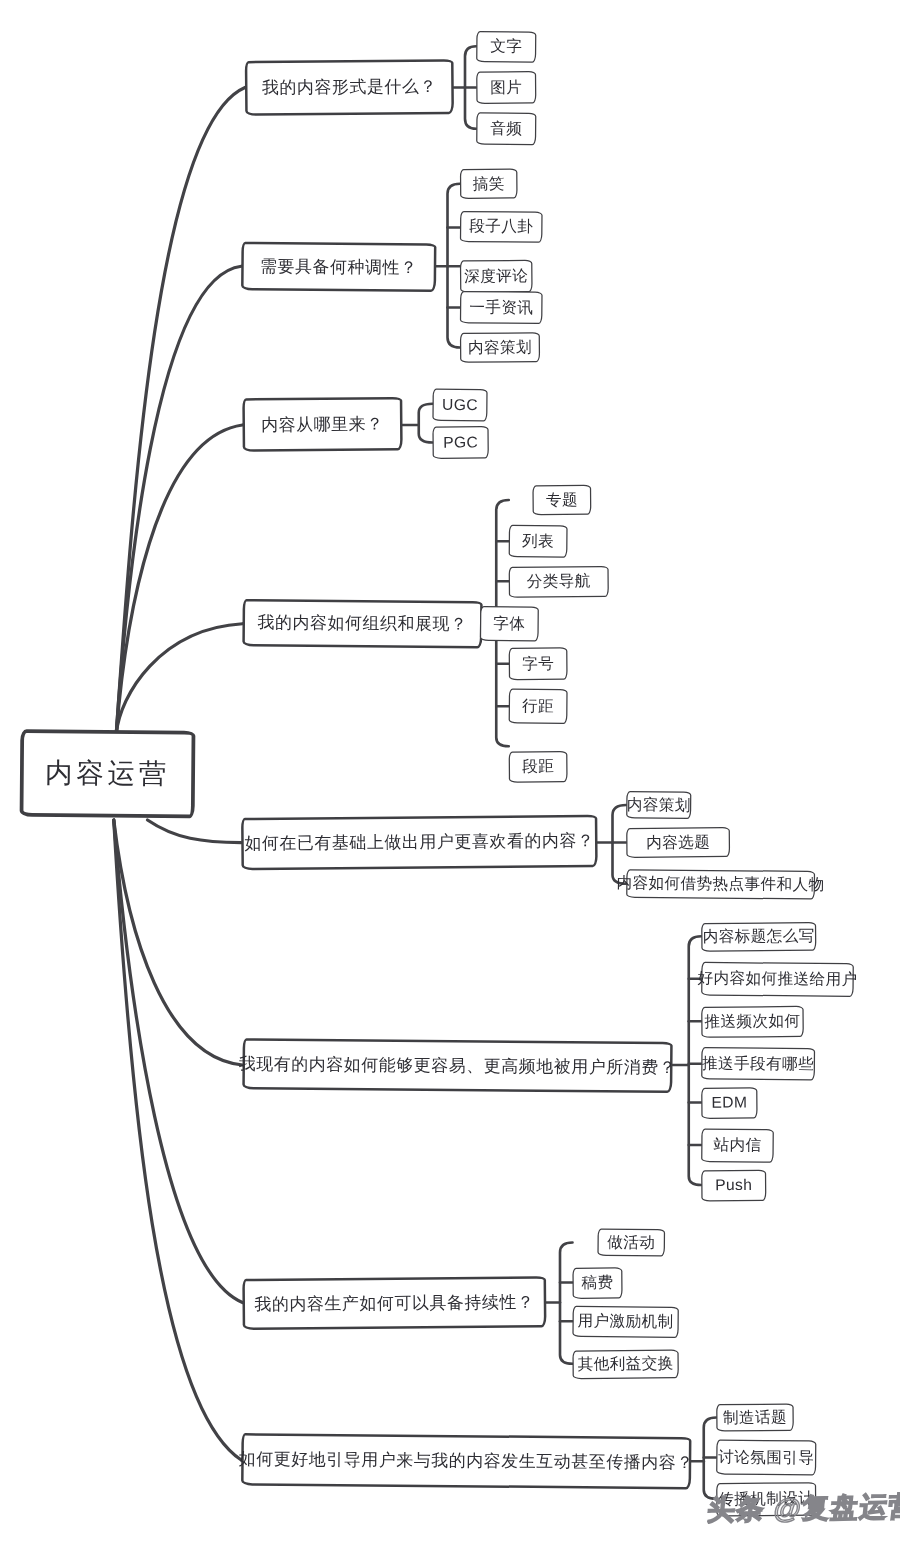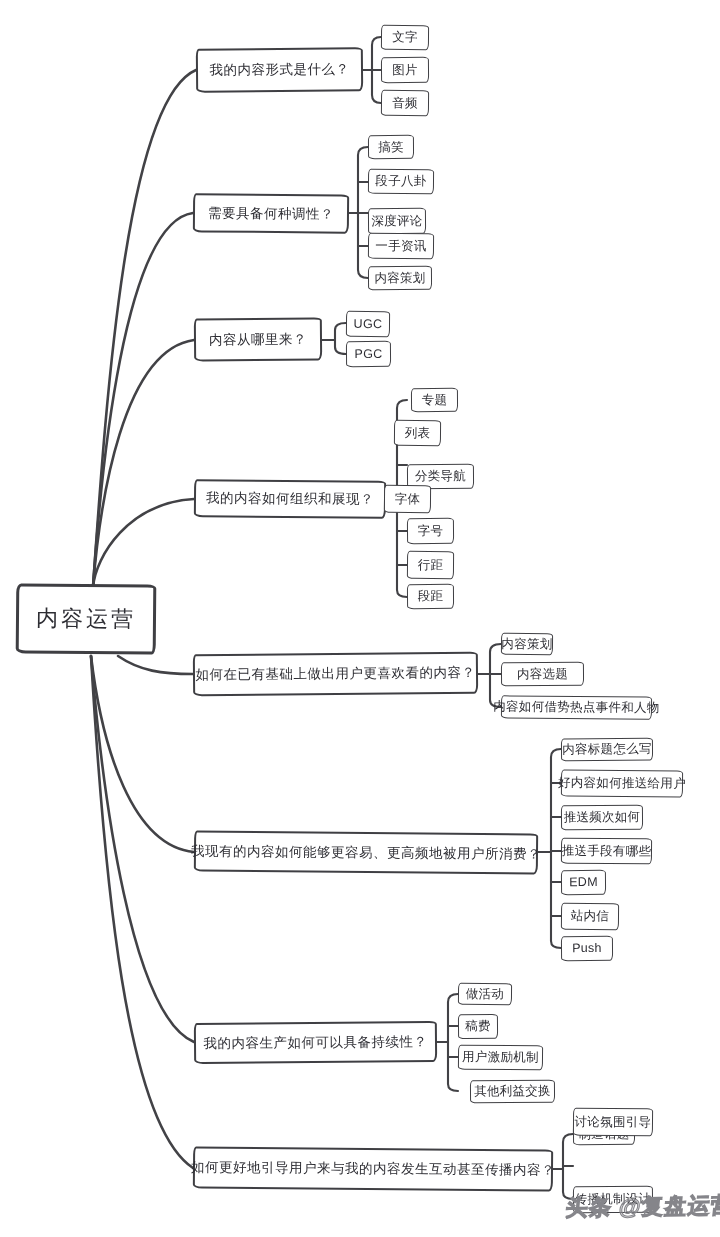--- a/index.html
+++ b/index.html
@@ -120,48 +120,48 @@
   <div class="node leaf tb" style="left:368px;top:169px;width:66px;height:25px">段子八卦</div>
   <div class="node leaf ta" style="left:368px;top:208px;width:58px;height:26px">深度评论</div>
   <div class="node leaf tb" style="left:368px;top:233px;width:66px;height:26px">一手资讯</div>
   <div class="node leaf ta" style="left:368px;top:266px;width:64px;height:24px">内容策划</div>
 
   <div class="node branch ta" style="left:194px;top:318px;width:128px;height:43px">内容从哪里来？</div>
   <div class="node leaf tb" style="left:346px;top:311px;width:44px;height:26px">UGC</div>
   <div class="node leaf ta" style="left:346px;top:341px;width:45px;height:26px">PGC</div>
 
   <div class="node branch tb" style="left:194px;top:480px;width:192px;height:38px">我的内容如何组织和展现？</div>
-  <div class="node leaf ta" style="left:411px;top:388px;width:47px;height:24px">专题</div>
-  <div class="node leaf tb" style="left:394px;top:420px;width:47px;height:26px">列表</div>
-  <div class="node leaf ta" style="left:407px;top:464px;width:67px;height:25px">分类导航</div>
+  <div class="node leaf ta" style="left:426px;top:388px;width:47px;height:24px">专题</div>
+  <div class="node leaf tb" style="left:407px;top:420px;width:47px;height:26px">列表</div>
+  <div class="node leaf ta" style="left:407px;top:453px;width:80px;height:25px">分类导航</div>
   <div class="node leaf tb" style="left:384px;top:485px;width:47px;height:28px">字体</div>
   <div class="node leaf ta" style="left:407px;top:518px;width:47px;height:26px">字号</div>
   <div class="node leaf tb" style="left:407px;top:551px;width:47px;height:28px">行距</div>
-  <div class="node leaf ta" style="left:407px;top:584px;width:47px;height:25px">段距</div>
+  <div class="node leaf ta" style="left:407px;top:601px;width:47px;height:25px">段距</div>
 
   <div class="node branch ta" style="left:193px;top:653px;width:285px;height:42px">如何在已有基础上做出用户更喜欢看的内容？</div>
   <div class="node leaf tb" style="left:501px;top:633px;width:52px;height:22px">内容策划</div>
   <div class="node leaf ta" style="left:501px;top:662px;width:83px;height:24px">内容选题</div>
   <div class="node leaf tb" style="left:501px;top:696px;width:151px;height:23px">内容如何借势热点事件和人物</div>
 
   <div class="node branch tb" style="left:194px;top:832px;width:344px;height:41px">我现有的内容如何能够更容易、更高频地被用户所消费？</div>
   <div class="node leaf ta" style="left:561px;top:738px;width:92px;height:23px">内容标题怎么写</div>
   <div class="node leaf tb" style="left:561px;top:770px;width:122px;height:27px">好内容如何推送给用户</div>
   <div class="node leaf ta" style="left:561px;top:805px;width:82px;height:25px">推送频次如何</div>
   <div class="node leaf tb" style="left:561px;top:838px;width:91px;height:26px">推送手段有哪些</div>
   <div class="node leaf ta" style="left:561px;top:870px;width:45px;height:25px">EDM</div>
   <div class="node leaf tb" style="left:561px;top:903px;width:58px;height:27px">站内信</div>
   <div class="node leaf ta" style="left:561px;top:936px;width:52px;height:25px">Push</div>
 
   <div class="node branch ta" style="left:194px;top:1022px;width:243px;height:41px">我的内容生产如何可以具备持续性？</div>
-  <div class="node leaf tb" style="left:458px;top:983px;width:54px;height:22px">做活动</div>
+  <div class="node leaf tb" style="left:478px;top:983px;width:54px;height:22px">做活动</div>
   <div class="node leaf ta" style="left:458px;top:1014px;width:40px;height:25px">稿费</div>
   <div class="node leaf tb" style="left:458px;top:1045px;width:85px;height:25px">用户激励机制</div>
-  <div class="node leaf ta" style="left:470px;top:1080px;width:85px;height:23px">其他利益交换</div>
+  <div class="node leaf ta" style="left:458px;top:1080px;width:85px;height:23px">其他利益交换</div>
 
   <div class="node branch tb" style="left:193px;top:1148px;width:360px;height:42px">如何更好地引导用户来与我的内容发生互动甚至传播内容？</div>
   <div class="node leaf ta" style="left:573px;top:1123px;width:62px;height:22px">制造话题</div>
-  <div class="node leaf tb" style="left:573px;top:1108px;width:80px;height:28px">讨论氛围引导</div>
+  <div class="node leaf tb" style="left:573px;top:1152px;width:80px;height:28px">讨论氛围引导</div>
   <div class="node leaf ta" style="left:573px;top:1186px;width:80px;height:27px">传播机制设计</div>
 
   <div class="watermark">头条 @复盘运营</div>
 
 </div>
 
 </body></html>

